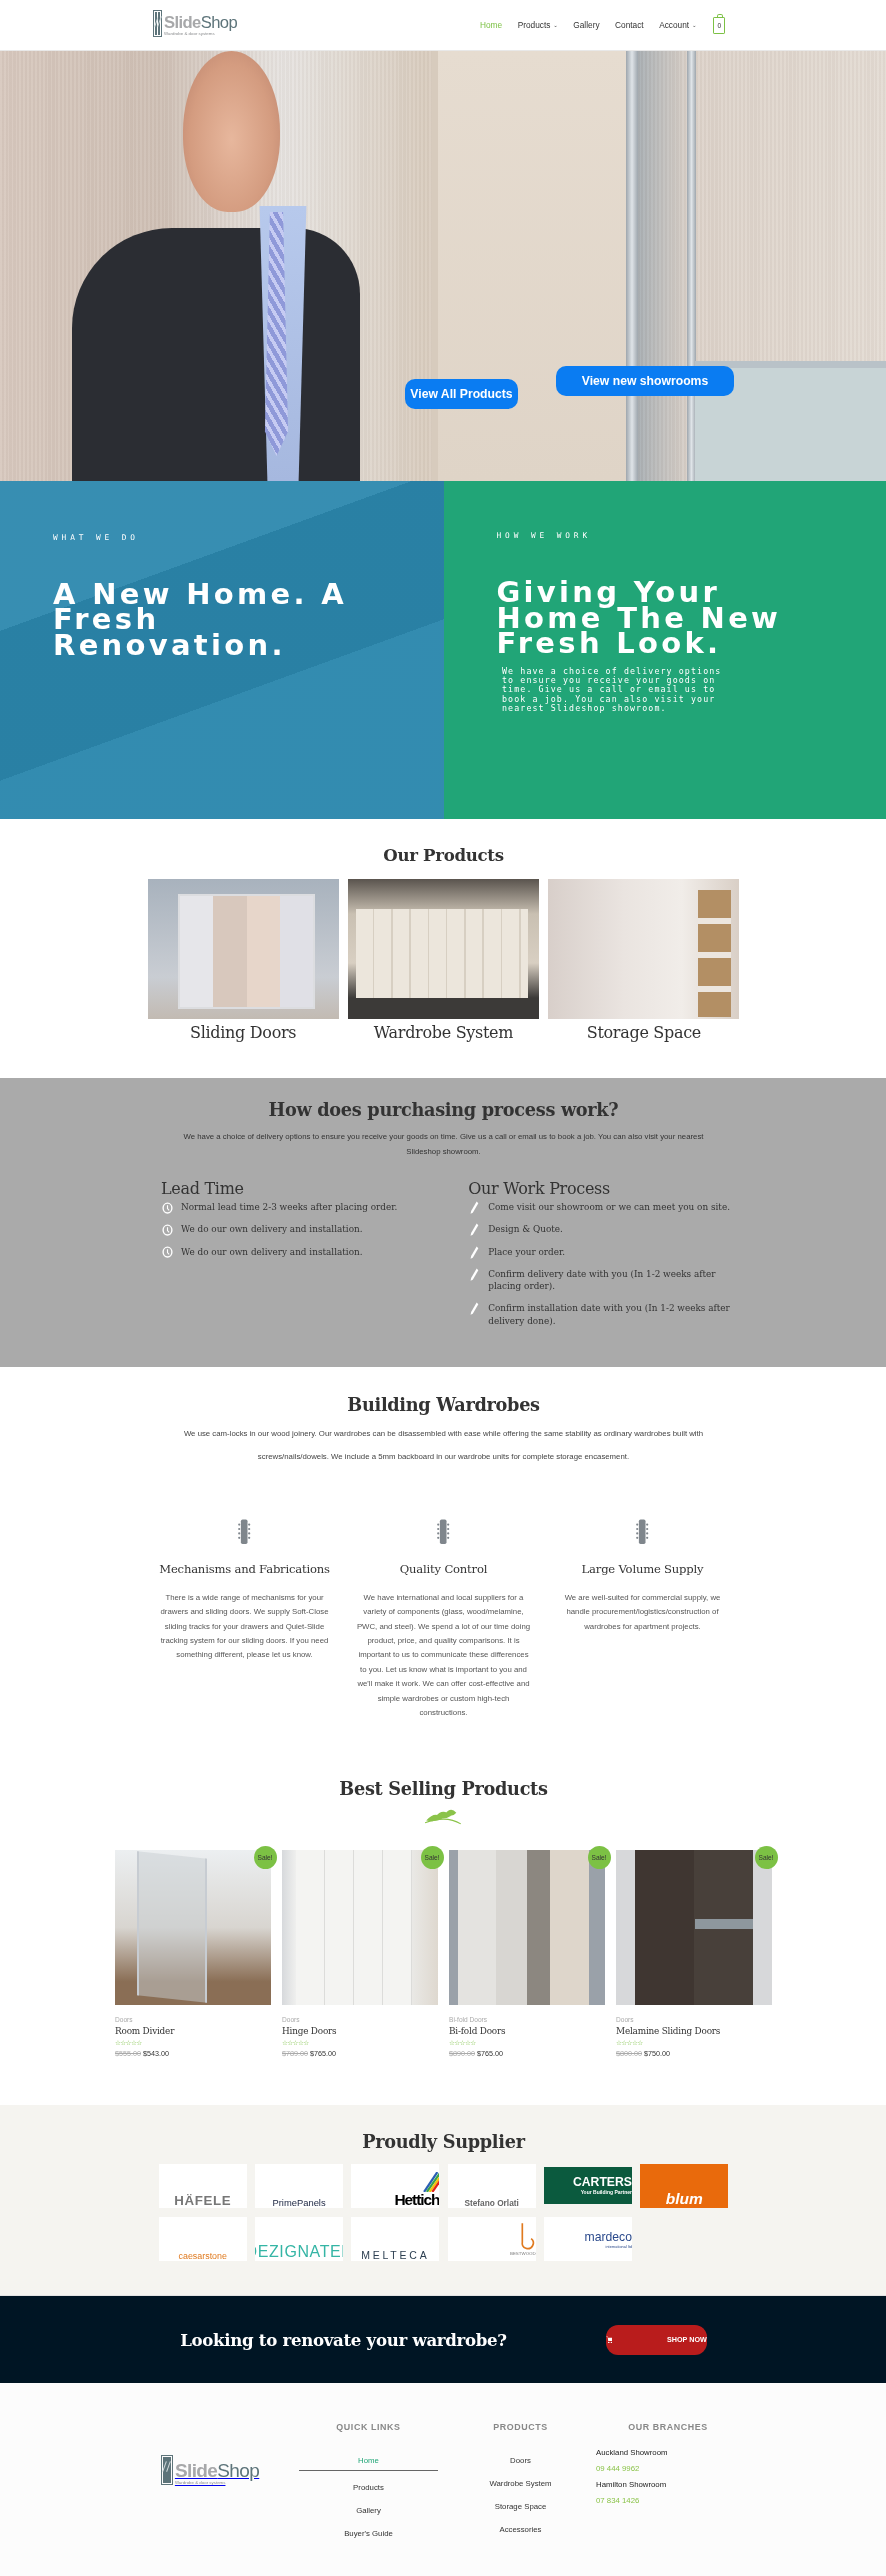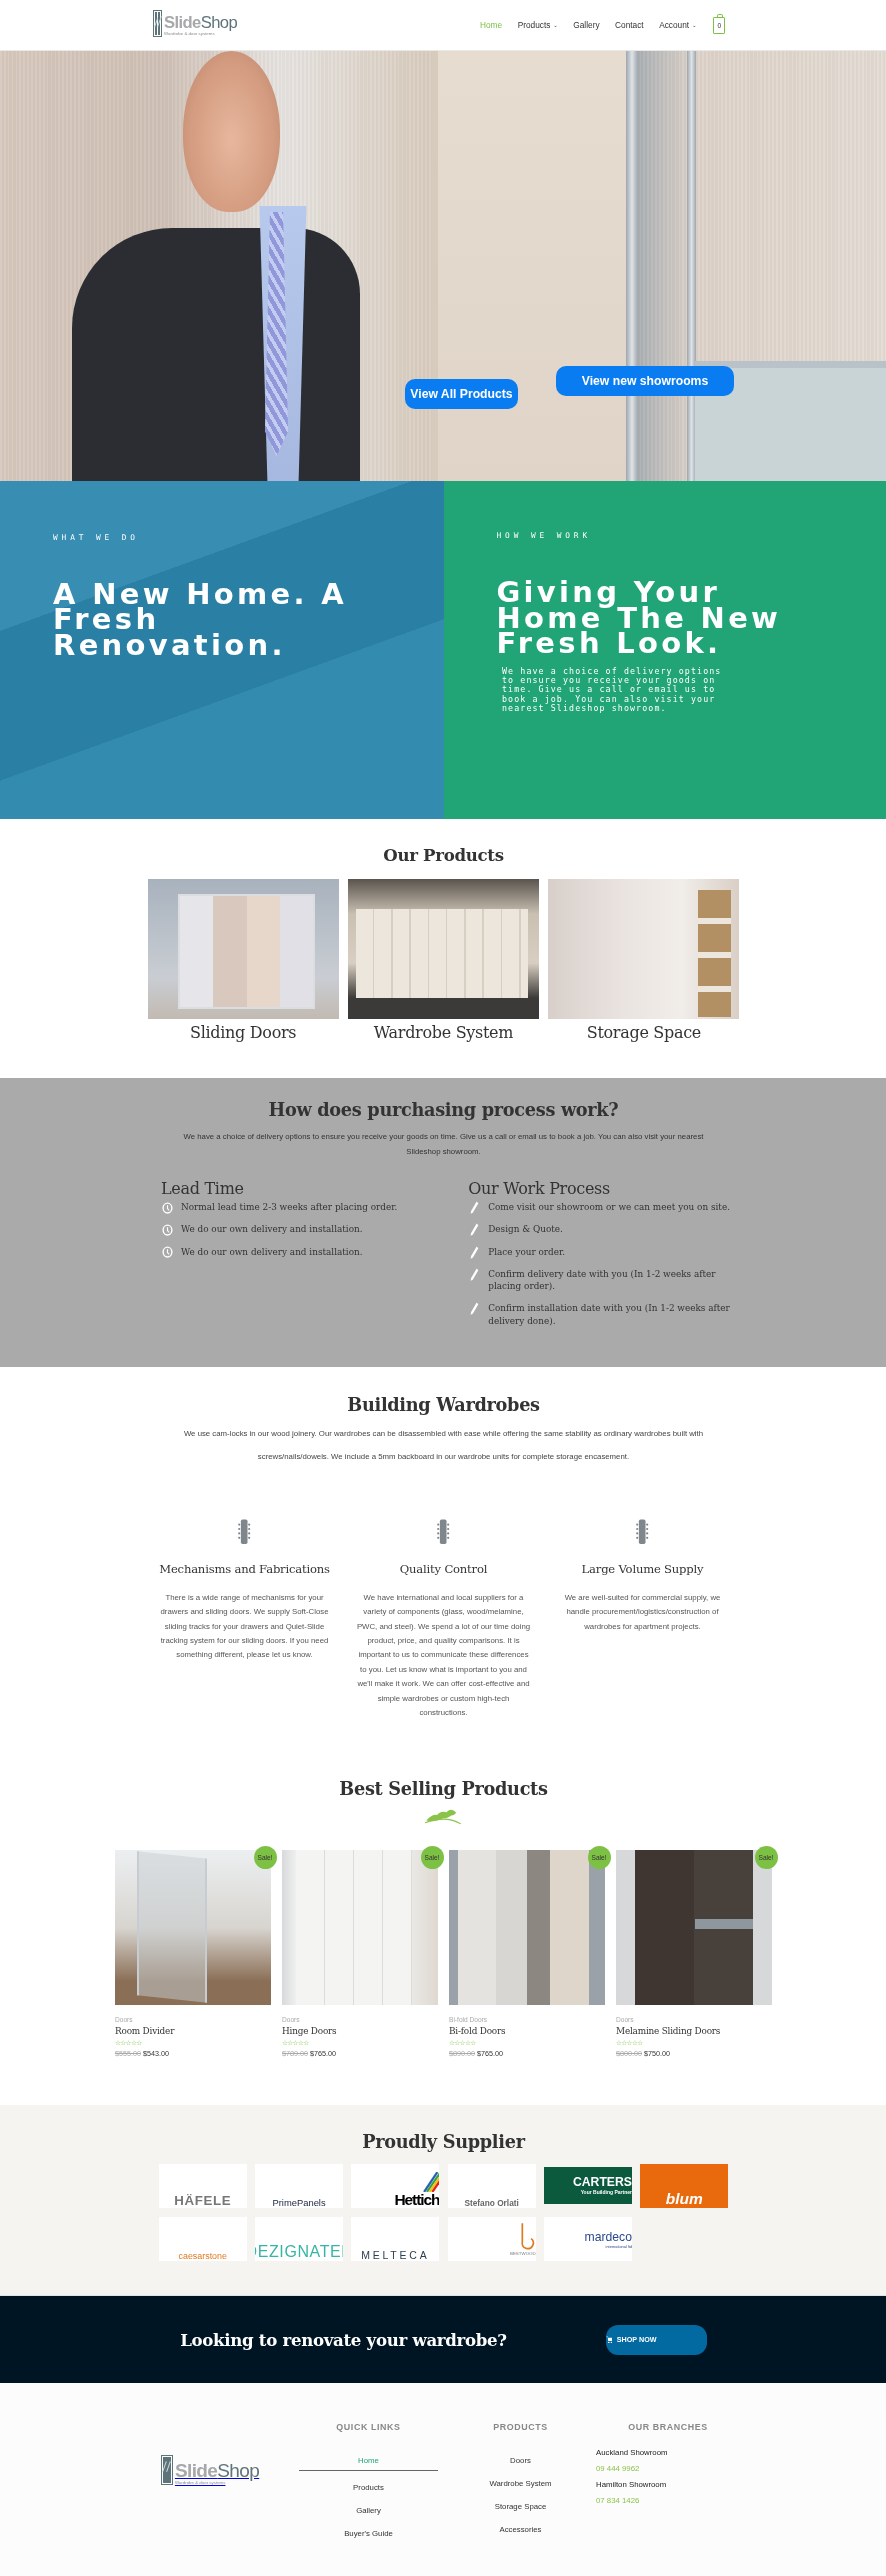--- a/index.html
+++ b/index.html
@@ -116,21 +116,21 @@
 
   
   .suppliers { background: #f5f4f0; height: 190px; padding-top: 25.5px; text-align: center; }
   .suppliers .sec-title { font-size: 17.7px; }
   .sup-grid { display: grid; grid-template-columns: repeat(6, 88px); gap: 9.4px 8.3px; justify-content: center; margin-top: 12.2px; }
   .sup { height: 44px; background: #fff; display: flex; align-items: flex-end; justify-content: center; font-weight: bold; overflow: hidden; }
 
   
   .cta { background: #001524; height: 88px; display: flex; align-items: center; justify-content: center; gap: 99px; border-top: 1.7px solid #e3e3e3; }
   .cta-title { font-family: "DejaVu Serif", serif; color: #fff; font-size: 16.6px; letter-spacing: -0.3px; }
-  .cta-btn { width: 101px; height: 30px; background: #0369a1; border-radius: 12.2px; border: none; color: #fff; font-size: 7.2px; font-weight: bold; display: flex; align-items: center; justify-content: flex-start; gap: 4.4px; font-family: "Liberation Sans", sans-serif; }
+  .cta-btn { width: 101px; height: 30px; background: #b91c1c; border-radius: 12.2px; border: none; color: #fff; font-size: 7.2px; font-weight: bold; display: flex; align-items: center; justify-content: space-between; gap: 4.4px; font-family: "Liberation Sans", sans-serif; }
 
   
   .footer { background: #fcfcfc; height: 204px; position: relative; }
   .f-logo { position: absolute; left: 161px; top: 72px; display: flex; align-items: flex-end; gap: 1.7px; }
   .f-logo .logo-mark { height: 30px; width: 12.2px; }
   .f-col { position: absolute; top: 39px; text-align: center; }
   .f-col h5 { font-size: 8.9px; color: #888; letter-spacing: 0.6px; font-weight: bold; }
   .f-quick { left: 299px; width: 139px; }
   .f-prod { left: 454px; width: 133px; }
   .f-branch { left: 596px; width: 144px; text-align: left; }

